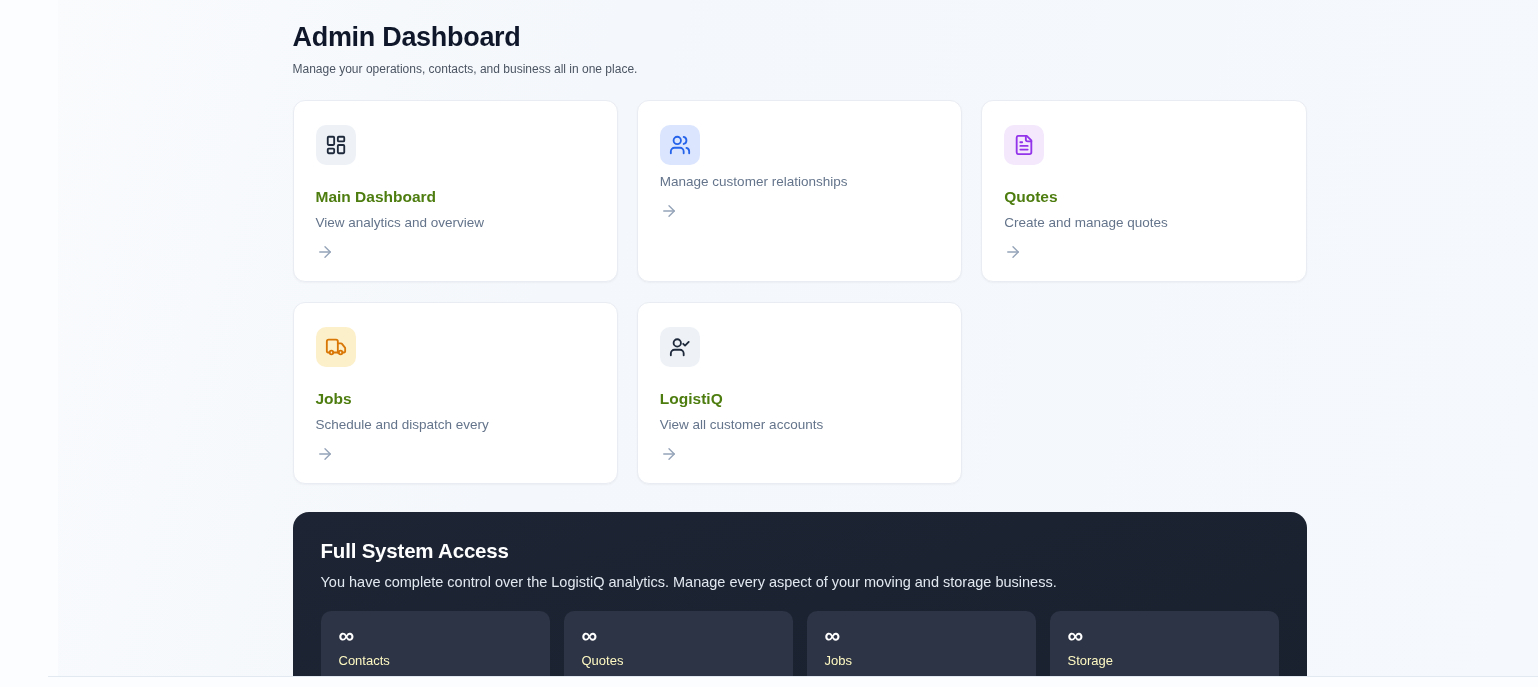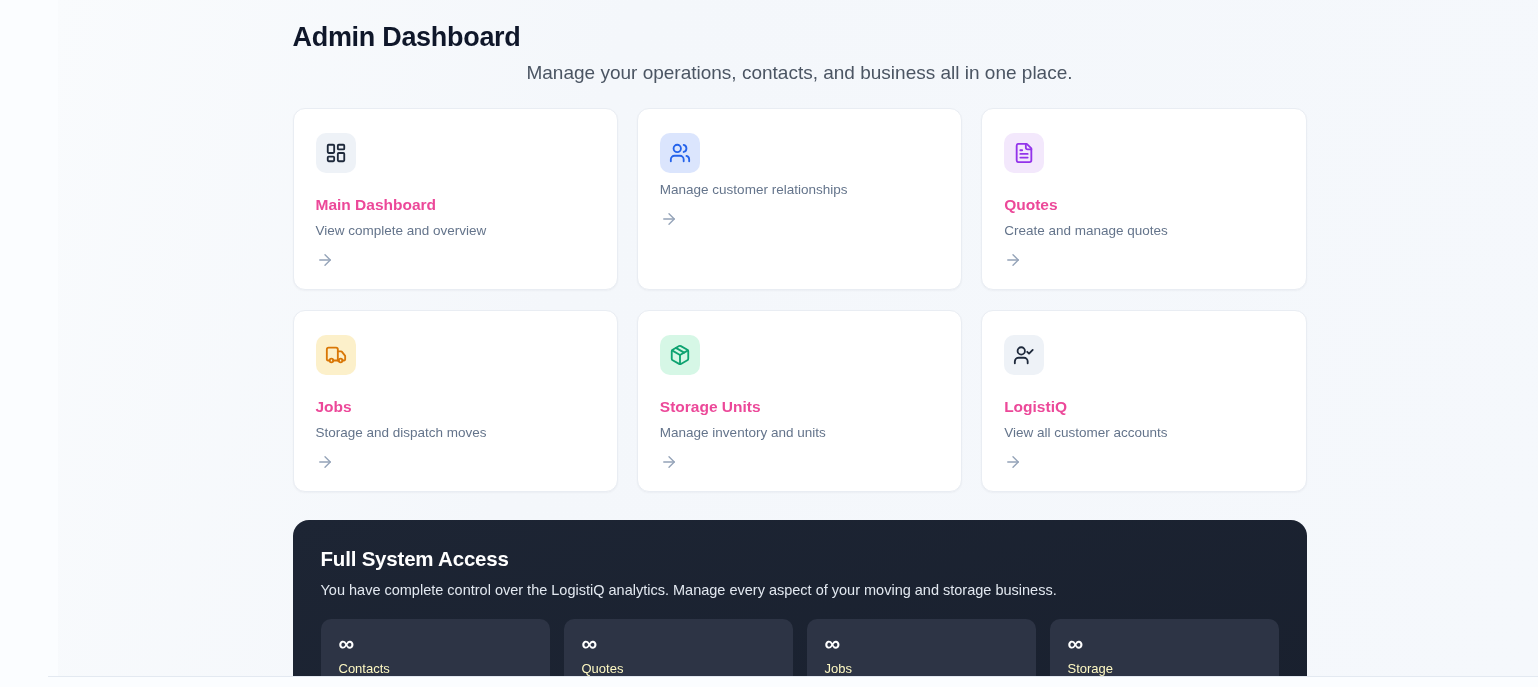--- a/index.html
+++ b/index.html
@@ -22,21 +22,21 @@
   .left-strip {
     position: absolute; left: 0; top: 0; width: 10px; height: 677px;
     background: #fbfdff;
   }
   .content { width: 1014px; margin: 0 auto; padding-top: 22px; }
 
   .page-title {
     font-size: 27px; font-weight: 700; color: #0f172a; letter-spacing: -0.3px;
   }
   .page-subtitle {
-    margin-top: 9px; font-size: 19px; color: #4b5563; text-align: center;
+    margin-top: 9px; font-size: 12px; color: #4b5563;
   }
 
   .card-grid {
     margin-top: 24px;
     display: grid;
     grid-template-columns: repeat(3, 1fr);
     gap: 20px 19px;
   }
   .nav-card {
     background: #ffffff;
@@ -45,21 +45,21 @@
     box-shadow: 0 1px 2px rgba(15,23,42,0.04);
     padding: 24px 22px 20px 22px;
     min-height: 162px;
     cursor: pointer;
   }
   .icon-tile {
     width: 40px; height: 40px; border-radius: 10px;
     display: flex; align-items: center; justify-content: center;
   }
   .icon-tile svg { width: 22px; height: 22px; }
-  .nav-card h3 { margin-top: 23px; font-size: 15.5px; font-weight: 700; color: #ec4899; }
+  .nav-card h3 { margin-top: 23px; font-size: 15.5px; font-weight: 700; color: #4d7c0f; }
   .nav-card p  { margin-top: 9px; font-size: 13.5px; color: #64748b; }
   .card-arrow  { margin-top: 13px; color: #94a3b8; height: 18px; }
   .card-arrow svg { width: 18px; height: 18px; }
 
   .access-panel {
     margin-top: 28px;
     background: linear-gradient(160deg, #1d2534 0%, #19202e 100%);
     border-radius: 16px;
     padding: 27px 28px 24px 28px;
     height: 200px;
@@ -98,21 +98,21 @@
       <div class="nav-card">
         <div class="icon-tile" style="background-color: rgb(238, 242, 247); color: rgb(30, 41, 59);">
           <svg viewBox="0 0 24 24" fill="none" stroke="currentColor" stroke-width="2" stroke-linecap="round" stroke-linejoin="round">
               <rect x="3" y="3" width="7" height="9" rx="1"></rect>
               <rect x="14" y="3" width="7" height="5" rx="1"></rect>
               <rect x="14" y="12" width="7" height="9" rx="1"></rect>
               <rect x="3" y="16" width="7" height="5" rx="1"></rect>
             </svg>
         </div>
         <h3>Main Dashboard</h3>
-        <p>View complete and overview</p>
+        <p>View analytics and overview</p>
         <div class="card-arrow">
           <svg viewBox="0 0 24 24" fill="none" stroke="currentColor" stroke-width="1.8" stroke-linecap="round" stroke-linejoin="round">
               <path d="M5 12h14"></path>
               <path d="m12 5 7 7-7 7"></path>
             </svg>
         </div>
       </div>
 
       <div class="nav-card">
         <div class="icon-tile" style="background-color: rgb(219, 229, 253); color: rgb(37, 99, 235);">
@@ -156,47 +156,29 @@
         <div class="icon-tile" style="background-color: rgb(252, 240, 202); color: rgb(217, 119, 6);">
           <svg viewBox="0 0 24 24" fill="none" stroke="currentColor" stroke-width="2" stroke-linecap="round" stroke-linejoin="round">
               <path d="M14 18V6a2 2 0 0 0-2-2H4a2 2 0 0 0-2 2v11a1 1 0 0 0 1 1h2"></path>
               <path d="M15 18H9"></path>
               <path d="M19 18h2a1 1 0 0 0 1-1v-3.65a1 1 0 0 0-.22-.62l-3.48-4.35A1 1 0 0 0 17.52 8H14"></path>
               <circle cx="17" cy="18" r="2"></circle>
               <circle cx="7" cy="18" r="2"></circle>
             </svg>
         </div>
         <h3>Jobs</h3>
-        <p>Storage and dispatch moves</p>
-        <div class="card-arrow">
-          <svg viewBox="0 0 24 24" fill="none" stroke="currentColor" stroke-width="1.8" stroke-linecap="round" stroke-linejoin="round">
-              <path d="M5 12h14"></path>
-              <path d="m12 5 7 7-7 7"></path>
-            </svg>
-        </div>
-      </div>
-
-      <div class="nav-card">
-        <div class="icon-tile" style="background-color: rgb(214, 247, 230); color: rgb(14, 163, 113);">
-          <svg viewBox="0 0 24 24" fill="none" stroke="currentColor" stroke-width="2" stroke-linecap="round" stroke-linejoin="round">
-              <path d="M21 16V8a2 2 0 0 0-1-1.73l-7-4a2 2 0 0 0-2 0l-7 4A2 2 0 0 0 3 8v8a2 2 0 0 0 1 1.73l7 4a2 2 0 0 0 2 0l7-4A2 2 0 0 0 21 16z"></path>
-              <polyline points="3.29 7 12 12 20.71 7"></polyline>
-              <line x1="12" x2="12" y1="22" y2="12"></line>
-              <path d="M16.5 9.4 7.55 4.24"></path>
-            </svg>
-        </div>
-        <h3>Storage Units</h3>
-        <p>Manage inventory and units</p>
-        <div class="card-arrow">
-          <svg viewBox="0 0 24 24" fill="none" stroke="currentColor" stroke-width="1.8" stroke-linecap="round" stroke-linejoin="round">
-              <path d="M5 12h14"></path>
-              <path d="m12 5 7 7-7 7"></path>
-            </svg>
-        </div>
-      </div>
+        <p>Schedule and dispatch every</p>
+        <div class="card-arrow">
+          <svg viewBox="0 0 24 24" fill="none" stroke="currentColor" stroke-width="1.8" stroke-linecap="round" stroke-linejoin="round">
+              <path d="M5 12h14"></path>
+              <path d="m12 5 7 7-7 7"></path>
+            </svg>
+        </div>
+      </div>
+
 
       <div class="nav-card">
         <div class="icon-tile" style="background-color: rgb(238, 242, 247); color: rgb(30, 41, 59);">
           <svg viewBox="0 0 24 24" fill="none" stroke="currentColor" stroke-width="2" stroke-linecap="round" stroke-linejoin="round">
               <circle cx="9" cy="7.5" r="4"></circle>
               <path d="M16 21v-2a4 4 0 0 0-4-4H6a4 4 0 0 0-4 4v2"></path>
               <polyline points="15.5 8.5 17.5 10.5 21.5 6.5"></polyline>
             </svg>
         </div>
         <h3>LogistiQ</h3>

